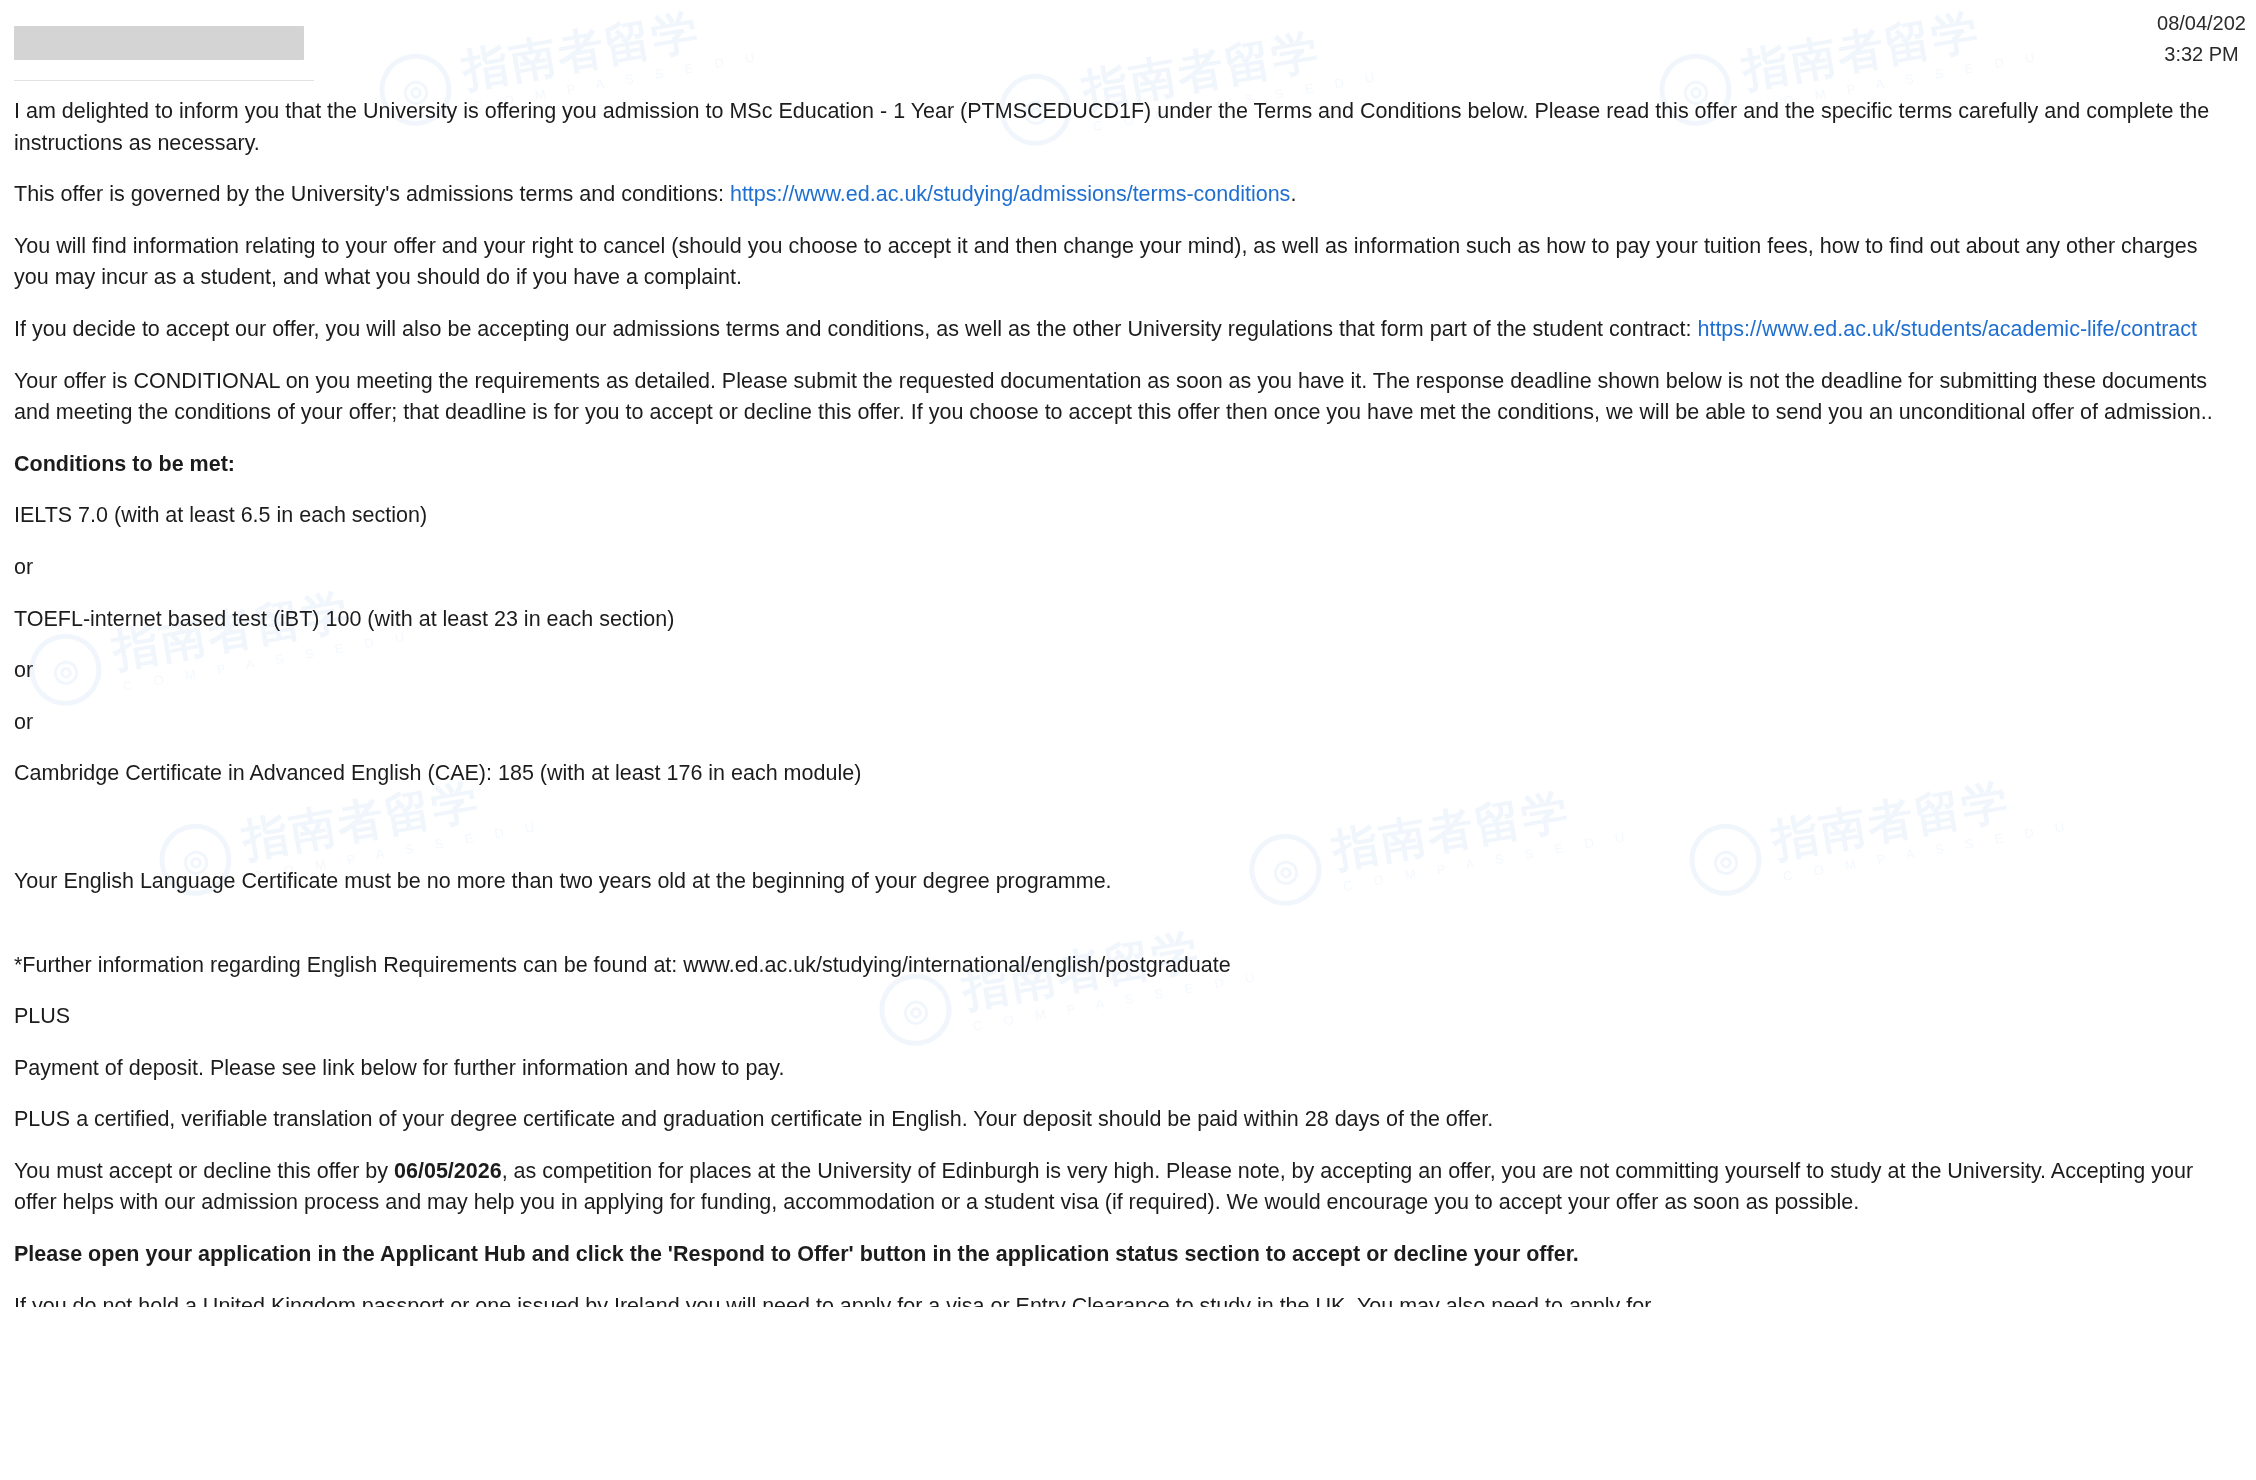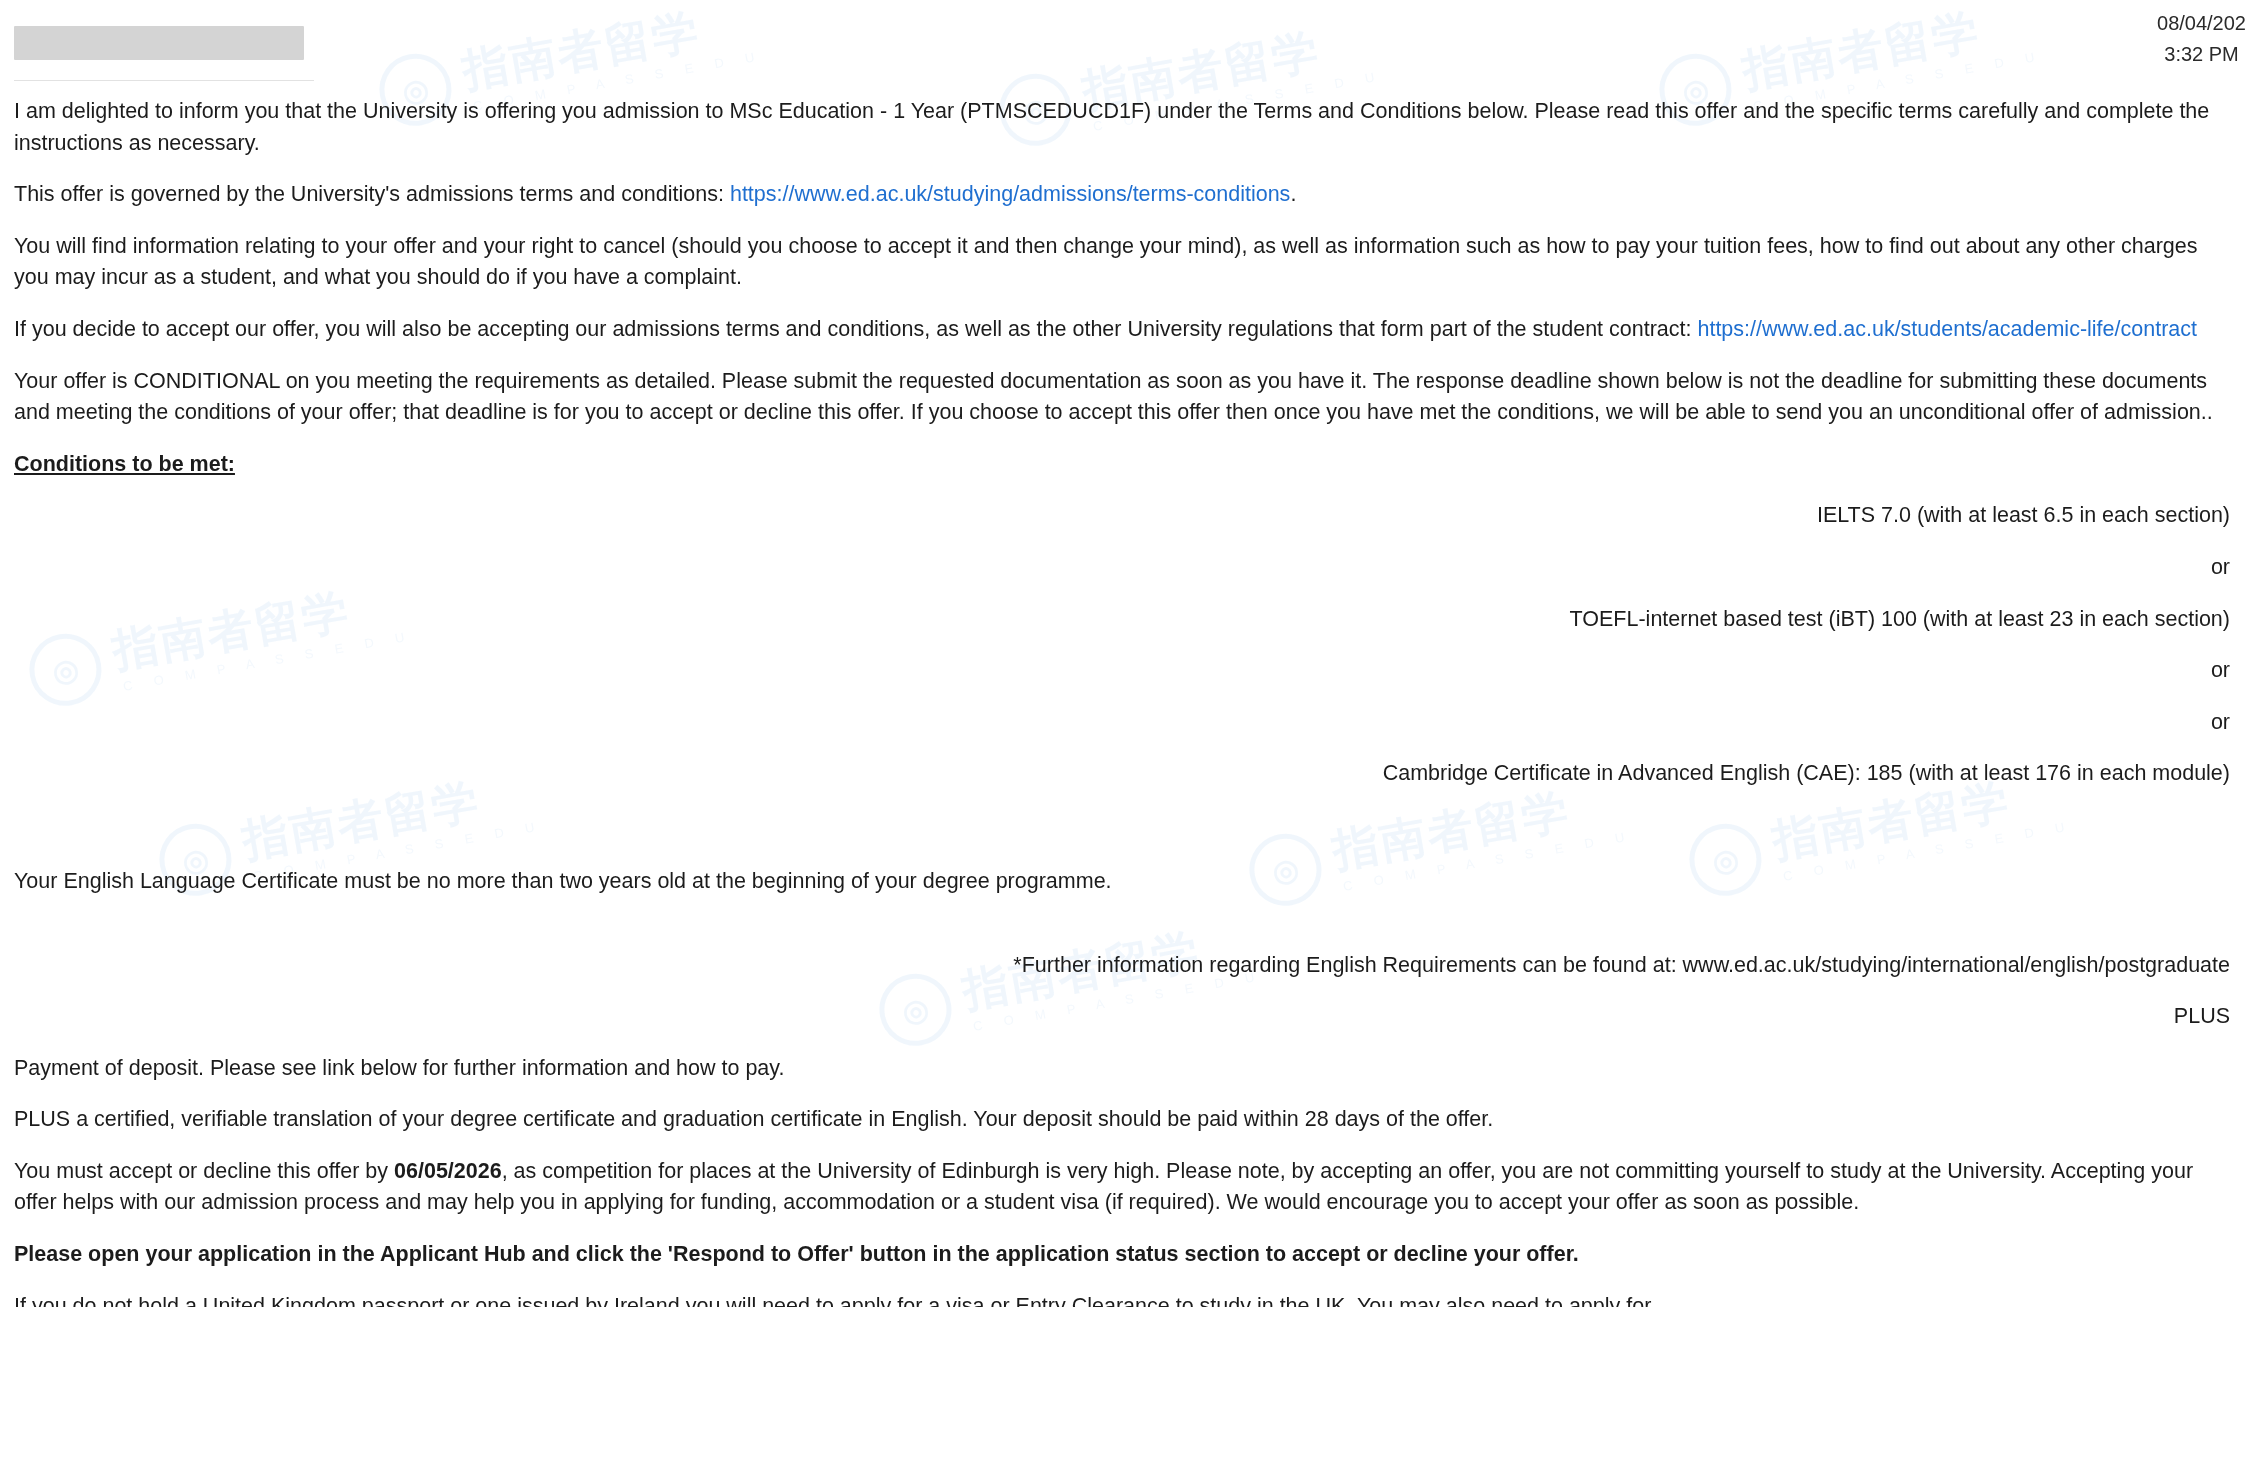--- a/index.html
+++ b/index.html
@@ -125,25 +125,23 @@
   }
   .spacer-lg {
     height: 56px;
   }
   .spacer-md {
     height: 42px;
   }
   .cond-head {
     font-weight: bold;
     margin: 0;
-    text-decoration: underline;
   }
   .cond-line {
     margin: 0;
-    text-align: right;
   }
   .bold-inline {
     font-weight: bold;
   }
   .clipped {
     color: #1c1c1c;
     overflow: hidden;
     height: 16px;
     display: block;
   }

